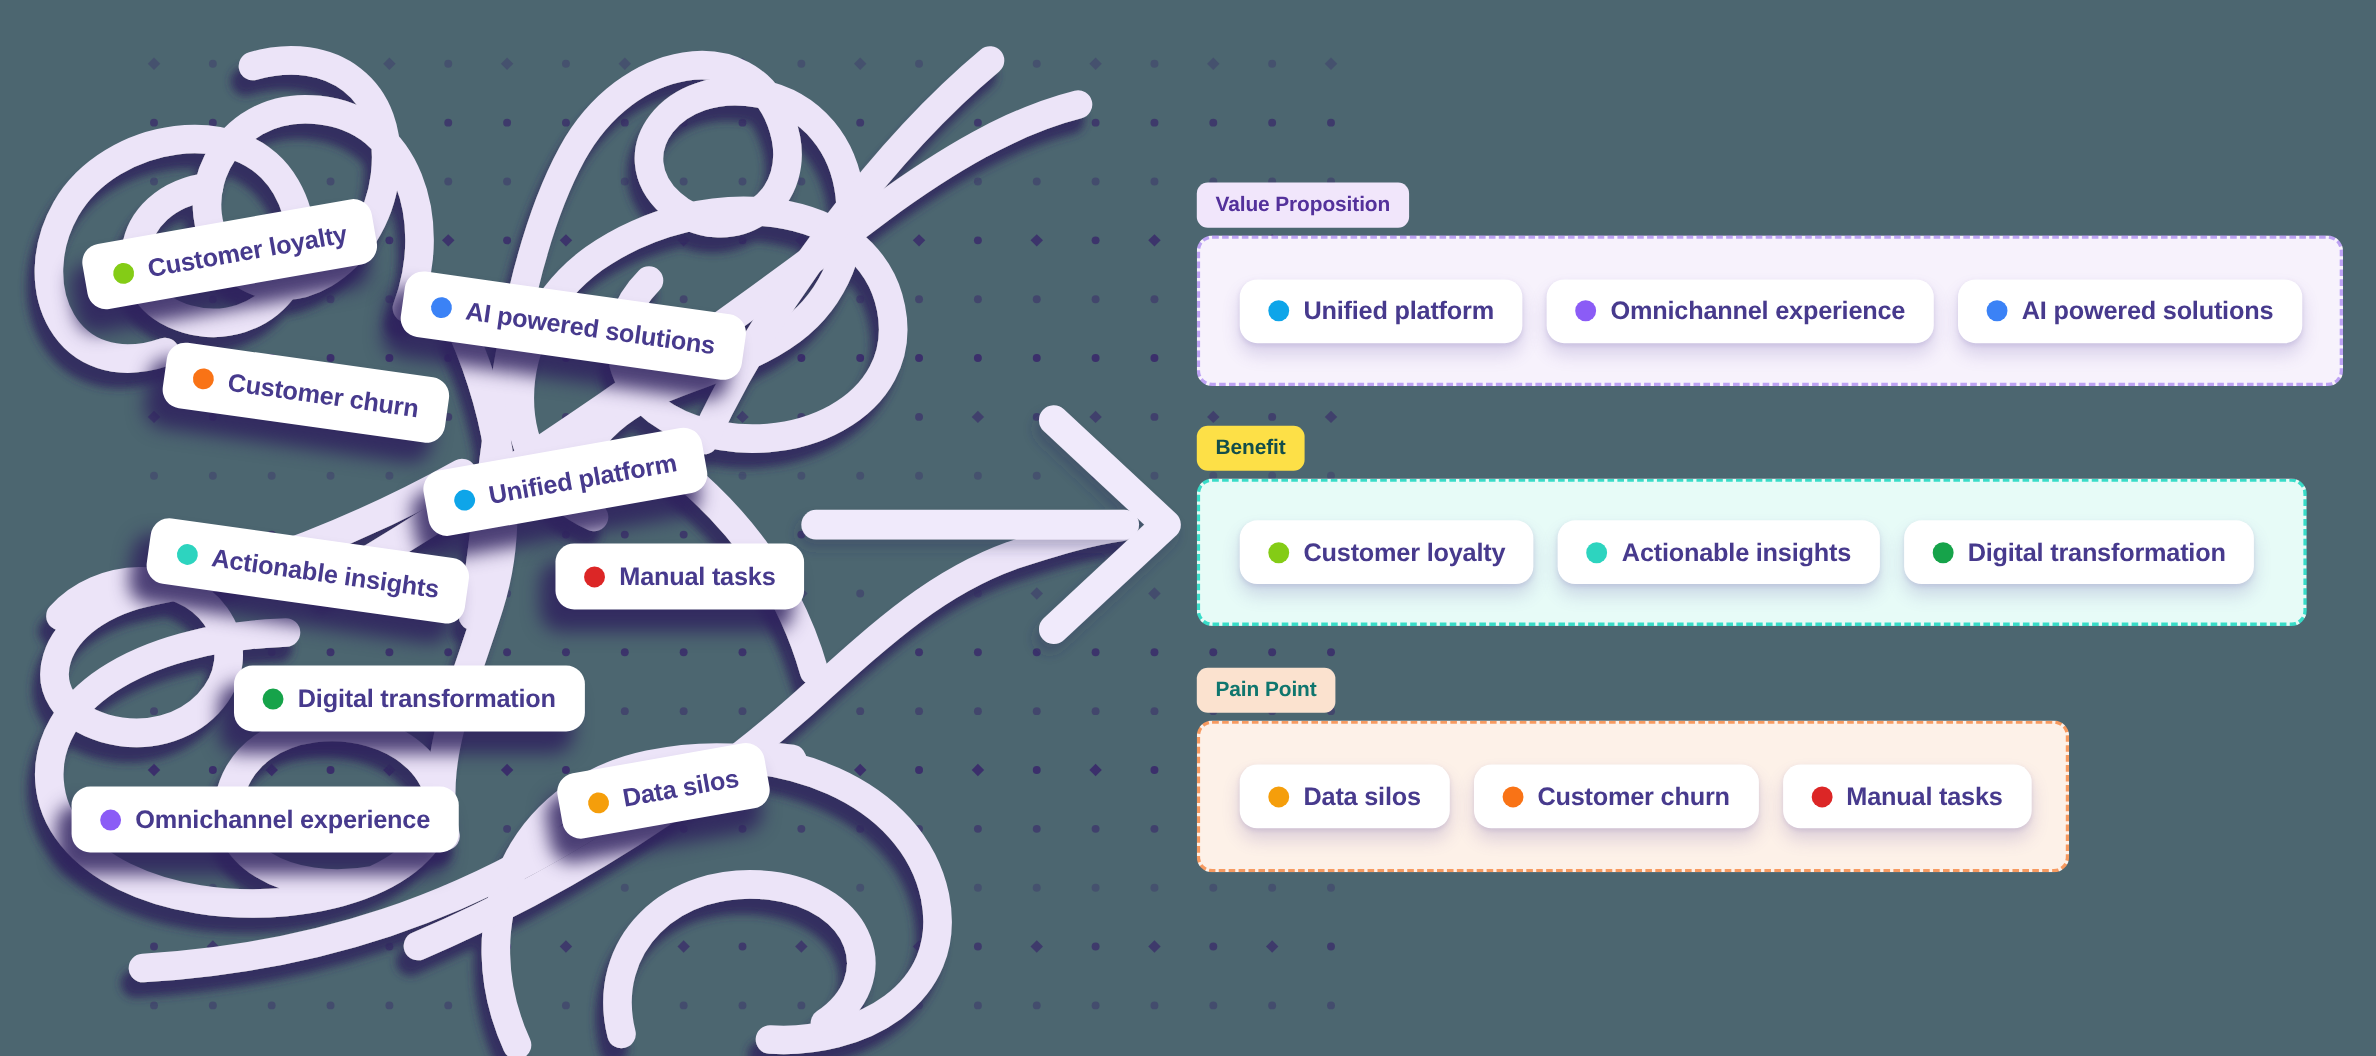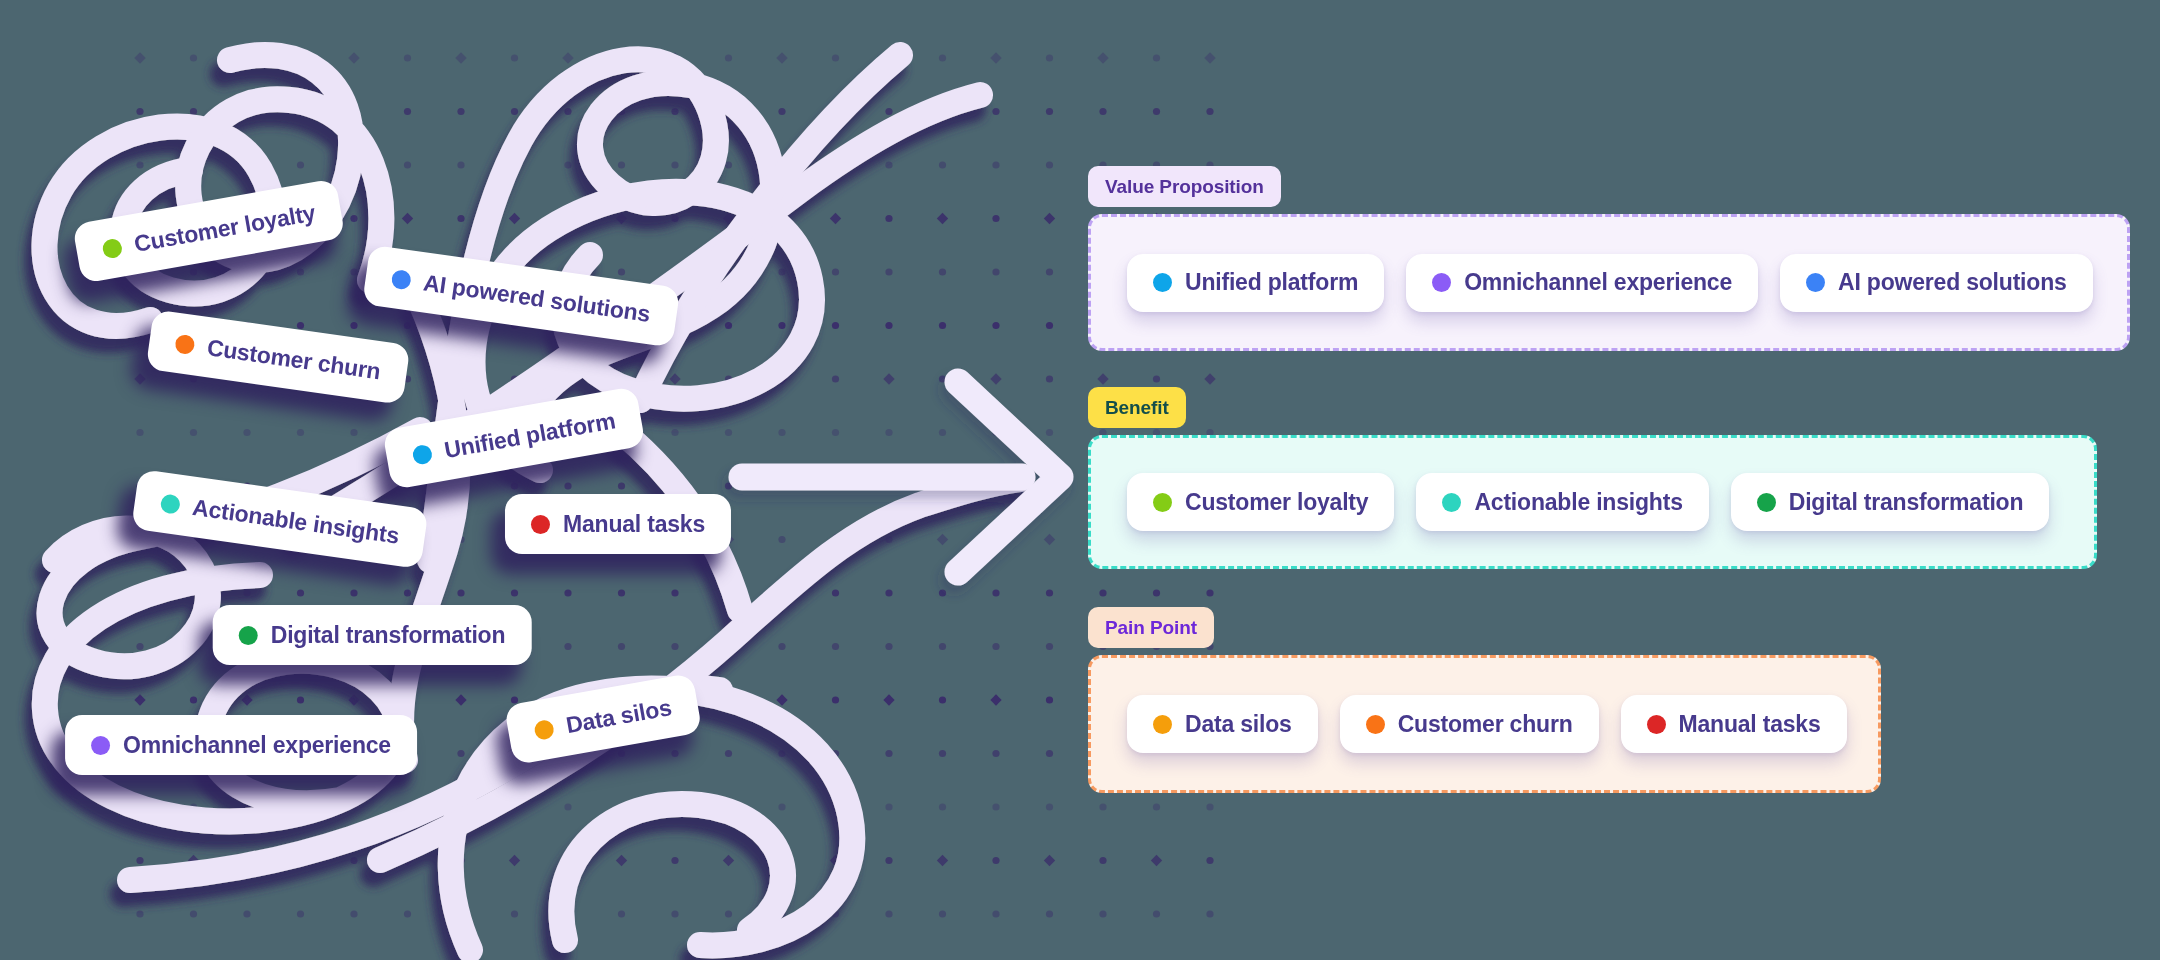--- a/index.html
+++ b/index.html
@@ -32,21 +32,21 @@
     border-radius:10px;font-size:19px;font-weight:700;letter-spacing:-0.1px;
   }
   .gbox{
     display:flex;align-items:center;gap:22px;padding:0 36px;
     border-radius:14px;box-sizing:border-box;
   }
   .badge-vp{background:#f1e6fb;color:#54319b;}
   .box-vp{width:1042px;height:137px;background:#f7f2fc;border:3px dashed #bda2f3;}
   .badge-benefit{background:#fde047;color:#134e4a;}
   .box-benefit{width:1009px;height:134px;background:#e7fbf7;border:3px dashed #39dcc8;}
-  .badge-pain{background:#fbe2cf;color:#6d28d9;}
+  .badge-pain{background:#fbe2cf;color:#0f766e;}
   .box-pain{width:793px;height:138px;background:#fdf1e8;border:3px dashed #f79a60;}
 </style>
 </head>
 <body>
 
 <div id="canvas">
 
   <svg id="dotgrid" width="2160" height="960" viewBox="0 0 2160 960">
       <rect x="136" y="54" width="8" height="8" transform="rotate(45 140 58)" fill="#3a2c6a" opacity="0.35"></rect>
       <circle cx="140" cy="111.5" r="3.6" fill="#3a2c6a" opacity="0.75"></circle>

